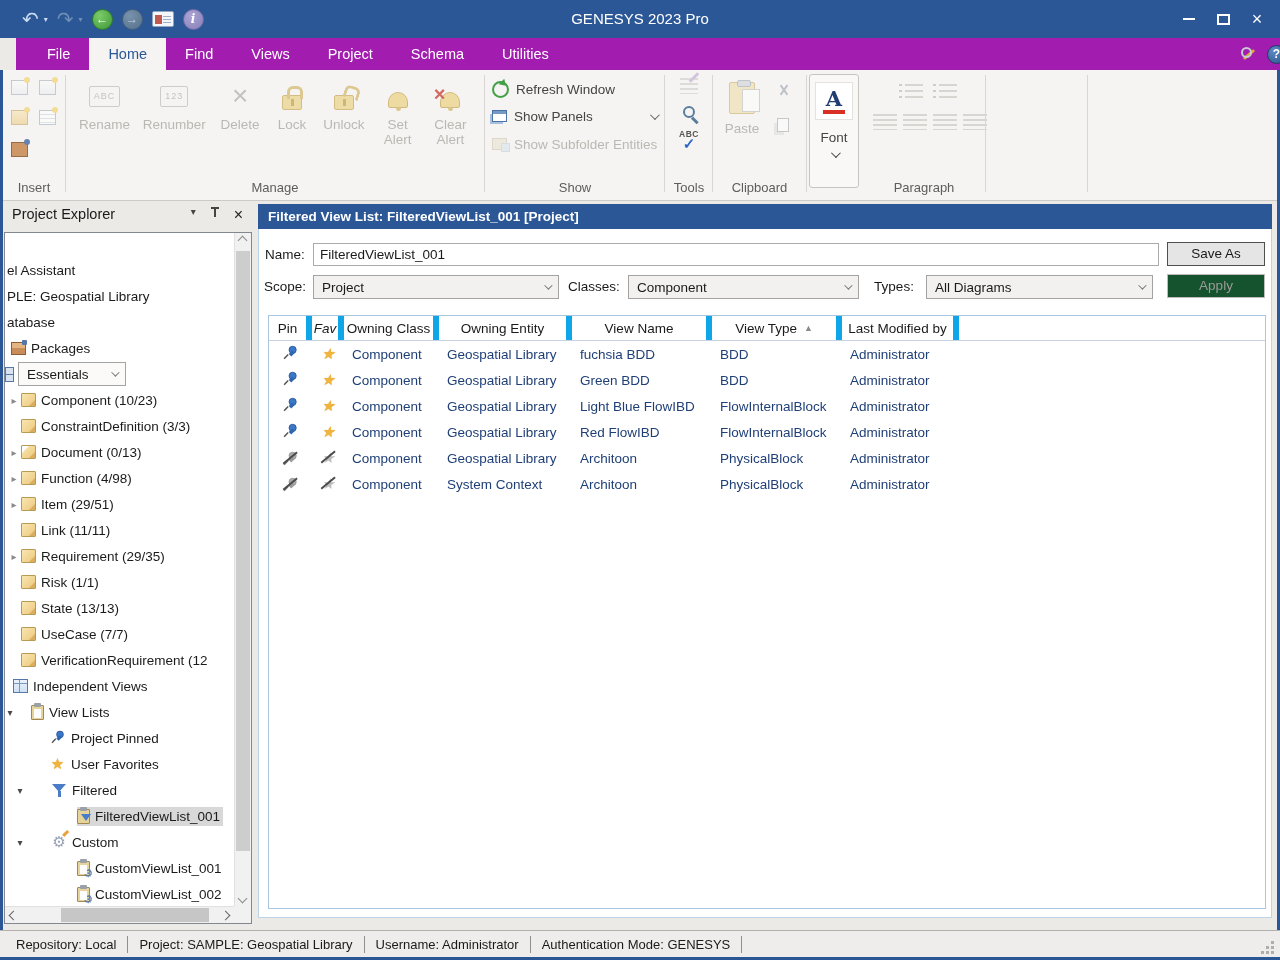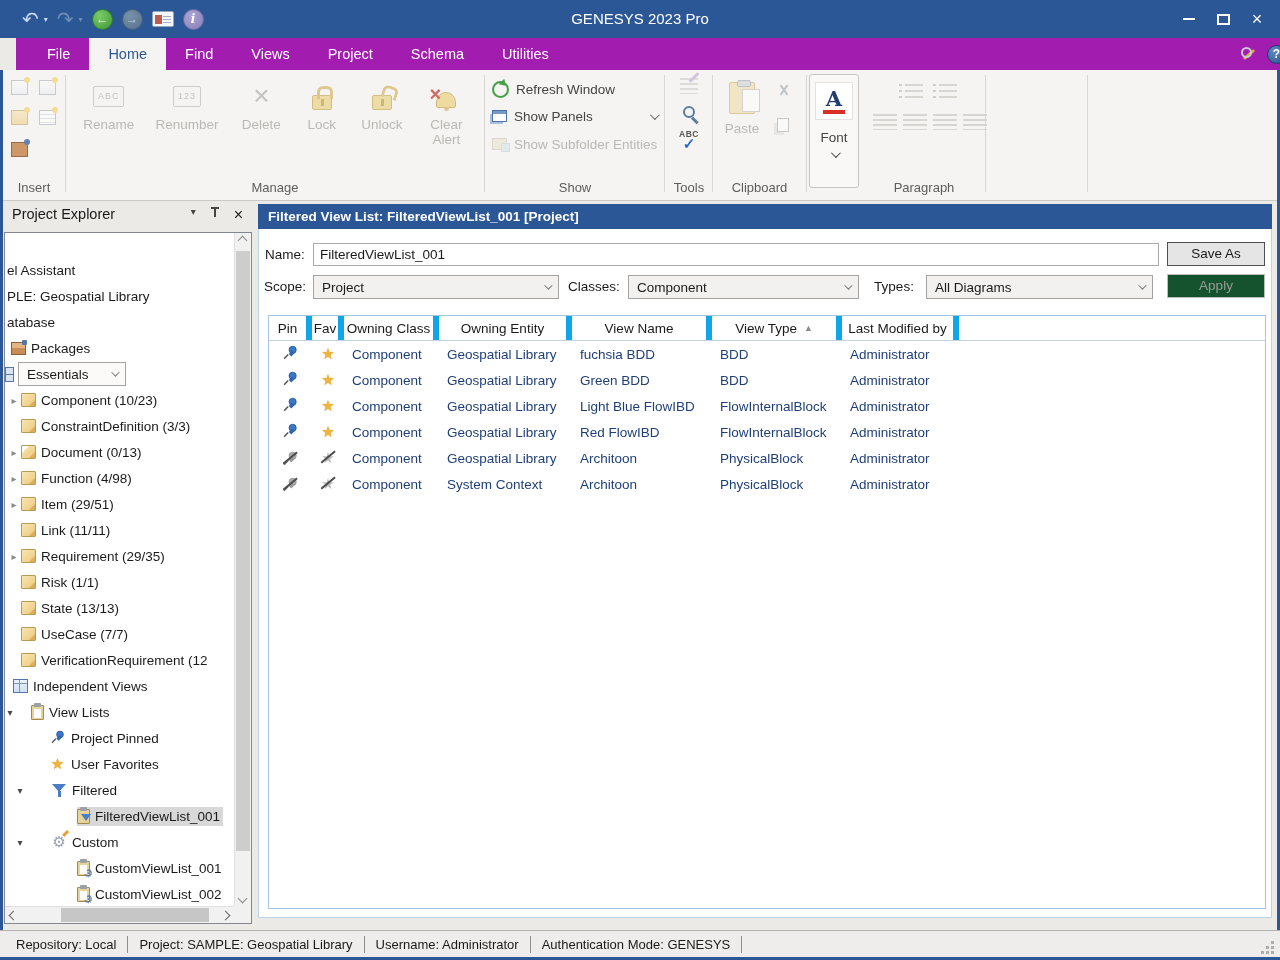--- a/index.html
+++ b/index.html
@@ -178,21 +178,21 @@
   .ddl .chev{border-color:#777;width:6px;height:6px;}
   
   .vtable{position:absolute;left:9px;top:86px;width:998px;height:594px;border:1px solid #A9C6E0;}
   .thead{display:flex;height:25px;border-bottom:1px solid #C8D4E2;align-items:center;}
   .th{height:100%;display:flex;align-items:center;justify-content:center;border-right:6px solid #0ea5e9;color:#1A1A1A;}
   .th:last-child{border-right:none;}
   .sortarr{font-size:9px;color:#8A8A8A;margin-left:7px;}
   .trw{display:flex;height:26px;align-items:center;color:#1F3F77;}
   .td{padding-left:8px;overflow:hidden;white-space:nowrap;}
   .td.cent{display:flex;align-items:center;justify-content:center;padding-left:0;}
-  .c0{width:43px;} .c1{width:32px;} .c2{width:95px;} .c3{width:133px;} .c4{width:140px;} .c5{width:130px;} .c6{width:117px;} .c7{flex:1;}
+  .c0{width:43px;} .c1{width:32px;font-style:italic;} .c2{width:95px;} .c3{width:133px;} .c4{width:140px;} .c5{width:130px;} .c6{width:117px;} .c7{flex:1;}
   .slashwrap{position:relative;display:inline-flex;}
   .slashwrap::after{content:"";position:absolute;left:-1px;top:7px;width:18px;height:1.5px;background:#4A4A4A;transform:rotate(-40deg);}
   .graystar{color:#BDBDBD;text-shadow:none;font-size:15px;}
 
   
   .statusbar{position:absolute;left:0;bottom:3px;width:1280px;height:27px;background:#EEEDEC;border-top:1px solid #B3B0AD;display:flex;align-items:center;font-size:13px;color:#1A1A1A;}
   .sitem{padding:0 11px;border-right:1px solid #8F8F8F;height:17px;line-height:17px;}
   .sitem.first{margin-left:5px;}
   .sitem:last-child{border-right:none;}
   .grip{position:absolute;right:6px;bottom:3px;width:12px;height:12px;}
@@ -279,20 +279,26 @@
             <span class="lockpad"></span>
           </span>
         <span>Lock</span>
       </div>
       <div class="bigbtn dis" style="width:54px">
         <span class="ic">
             <span class="lockpad open"></span>
           </span>
         <span>Unlock</span>
       </div>
+      <div class="bigbtn dis" style="width:48px">
+        <span class="ic">
+            <span class="bell"></span>
+          </span>
+        <span>Set Alert</span>
+      </div>
       <div class="bigbtn dis" style="width:52px">
         <span class="ic">
             <span class="bell"></span>
             <span class="redover">×</span>
           </span>
         <span>Clear Alert</span>
       </div>
       <div class="glabel">Manage</div>
     </div>
     <div class="vsep" style="left:481px"></div>

